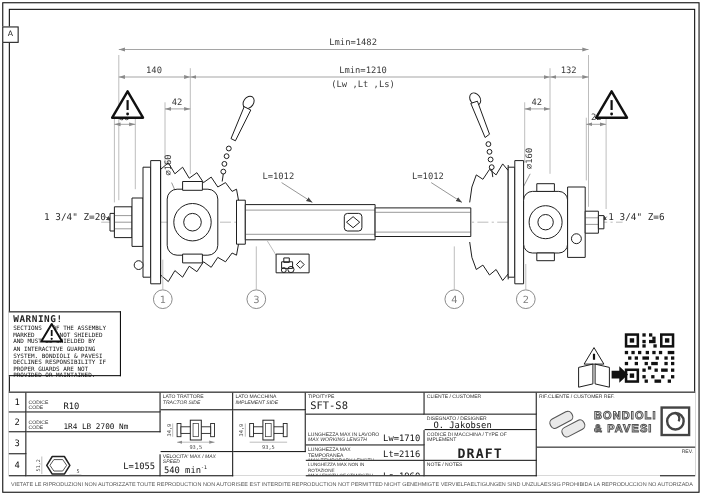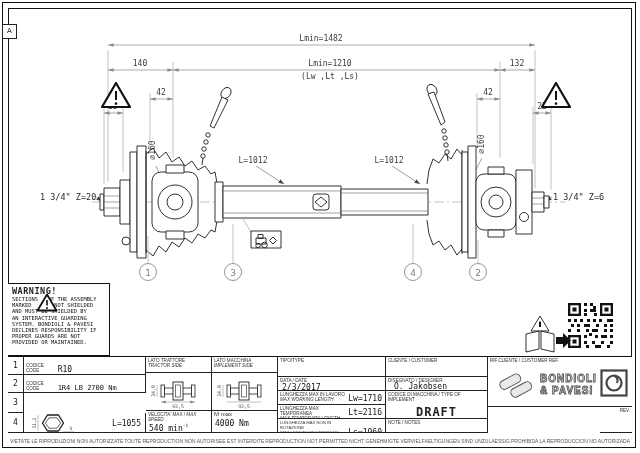--- a/index.html
+++ b/index.html
@@ -20,21 +20,21 @@
   .lead{stroke:#777;stroke-width:.7;fill:none;}
   .co{stroke:#8a8a8a;stroke-width:.9;fill:#fff;}
   .col{stroke:#bdbdbd;stroke-width:.9;fill:none;}
   .wt{stroke:#111;stroke-width:2.2;fill:#fff;stroke-linejoin:round;}
   .wl{stroke:#111;stroke-width:2;fill:none;}
   .dtx{font:8px "DejaVu Sans Mono",monospace;fill:#3a3a3a;}
   .dts{font:8.5px "DejaVu Sans Mono",monospace;fill:#2a2a2a;}
   .ctx{font:9px "DejaVu Sans",sans-serif;fill:#808080;}
   .qr{fill:#111;}
   
-  #warnbox{left:8px;top:283px;width:102px;height:73px;border:1px solid #111;border-left:none;
+  #warnbox{left:8px;top:283px;width:102px;height:59px;border:1px solid #111;border-left:none;
            box-sizing:border-box;background:#fff;padding:2px 0 0 4px;}
   #warnbox .wtitle{font:bold 8.5px "DejaVu Sans Mono",monospace;letter-spacing:.5px;}
   #warnbox .wline{font:5.4px "DejaVu Sans Mono",monospace;line-height:6.2px;white-space:pre;color:#111;}
   
   #tb{left:8px;top:356px;width:624px;height:76px;border-top:1px solid #111;box-sizing:border-box;background:#fff;}
   .cell{position:absolute;box-sizing:border-box;border-right:1px solid #222;border-bottom:1px solid #222;overflow:hidden;}
   .lab{font:4.6px "Liberation Sans",sans-serif;color:#333;line-height:5.2px;padding:1px 0 0 2px;}
   .val8{font:8px "DejaVu Sans Mono",monospace;color:#111;}
   .num{font:8px "DejaVu Sans Mono",monospace;color:#111;text-align:center;}
   #footer{left:10px;top:434px;width:620px;height:14px;display:flex;justify-content:space-between;
@@ -368,31 +368,24 @@
         <rect x="45.5" y="12" width="3.5" height="12" fill="#fff" stroke="#222" stroke-width=".8"></rect>
         <rect x="18.5" y="15" width="27" height="6" fill="#fff" stroke="#222" stroke-width=".8"></rect>
         <rect x="27" y="9" width="10" height="18" fill="#fff" stroke="#222" stroke-width=".9"></rect>
         <rect x="29.5" y="12" width="5" height="12" fill="none" stroke="#222" stroke-width=".6"></rect>
         <path d="M11,12 V24" stroke="#999" stroke-width=".6"></path>
         <text x="9" y="18" text-anchor="middle" transform="rotate(-90 9 18)" font-size="4.8" fill="#444" font-family="DejaVu Sans Mono,monospace">34,9</text>
         <path d="M15,29 H49" stroke="#999" stroke-width=".6"></path>
         <text x="32" y="35" text-anchor="middle" font-size="4.8" fill="#444" font-family="DejaVu Sans Mono,monospace">93,5</text>
       </svg>
     </div>
-    <div class="cell" style="left:204px;top:54px;width:66px;height:22px">
-      <div class="lab" style="font-size:6px">M max</div>
-      <div class="val8" style="padding:2px 0 0 3px">4000 Nm</div>
-    </div>
 
     <div class="cell" style="left:270px;top:0;width:108px;height:20px">
       <div class="lab">TIPO/TYPE</div>
-    </div>
-    <div class="cell" style="left:270px;top:20px;width:108px;height:14px">
-      <div class="lab" style="float:left">DATA / DATE</div>
-      <div class="val8" style="clear:both;padding:0 0 0 4px;margin-top:-1px">2/3/2017</div>
+      <div style="font:9.5px 'DejaVu Sans Mono',monospace;padding:1px 0 0 4px">SFT-S8</div>
     </div>
     <div class="cell" style="left:270px;top:34px;width:108px;height:14px">
       <div class="lab" style="position:absolute;left:0;top:0;width:72px"><span>LUNGHEZZA MAX IN LAVORO</span><br><i>MAX WORKING LENGTH</i></div>
       <div class="val8" style="position:absolute;right:3px;top:3px">Lw=1710</div>
     </div>
     <div class="cell" style="left:270px;top:48px;width:108px;height:14px">
       <div class="lab" style="position:absolute;left:0;top:0;width:72px"><span>LUNGHEZZA MAX TEMPORANEA</span><br><i>MAX TEMPORARY LENGTH</i></div>
       <div class="val8" style="position:absolute;right:3px;top:3px">Lt=2116</div>
     </div>
     <div class="cell" style="left:270px;top:62px;width:108px;height:14px">

